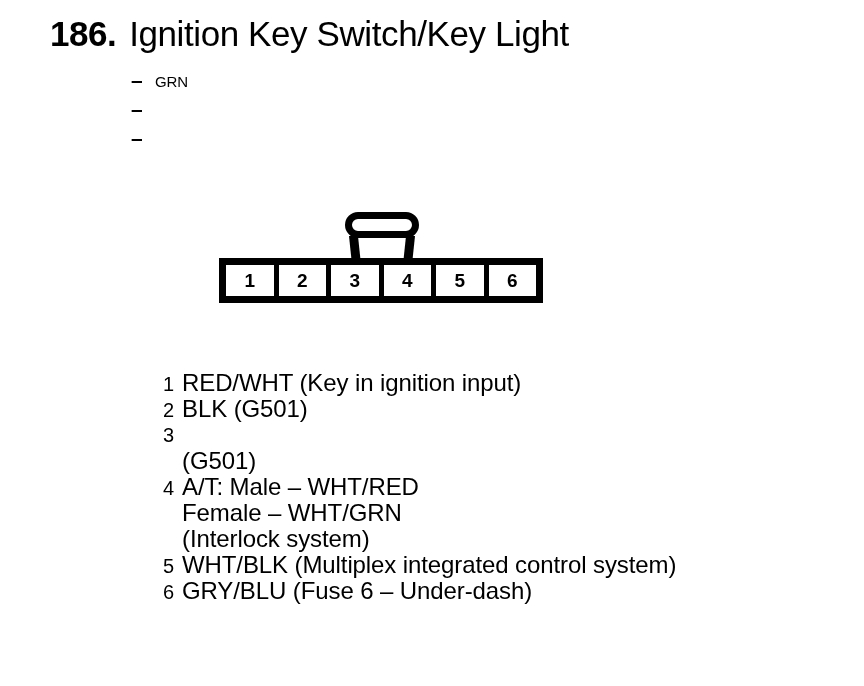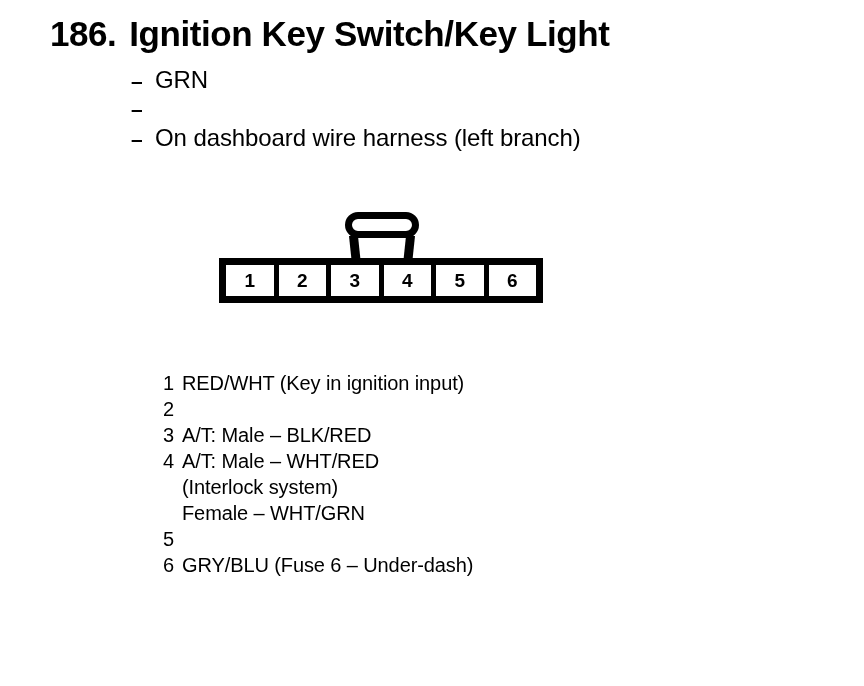--- a/index.html
+++ b/index.html
@@ -26,21 +26,21 @@
     align-items: center;
     white-space: nowrap;
   }
   #title-number {
     font-size: 35px;
     font-weight: bold;
     letter-spacing: -0.5px;
   }
   #title-text {
     font-size: 35px;
-    font-weight: bold;
+    font-weight: normal;
     margin-left: 13px;
     letter-spacing: -0.4px;
   }
 
   
   #description-list {
     position: absolute;
     left: 131px;
     top: 65px;
     width: 600px;
@@ -52,21 +52,21 @@
     white-space: nowrap;
   }
   .desc-dash {
     font-size: 21px;
     font-weight: bold;
     width: 24px;
     flex: 0 0 24px;
     line-height: 29px;
   }
   .desc-text {
-    font-size: 24px;
+    font-size: 15px;
     line-height: 29px;
     letter-spacing: -0.1px;
   }
 
   
   #connector-diagram {
     position: absolute;
     left: 219px;
     top: 212px;
     width: 326px;
@@ -148,21 +148,21 @@
   }
   .legend-num {
     width: 24px;
     flex: 0 0 24px;
     text-align: right;
     font-size: 20px;
     line-height: 26px;
   }
   .legend-text {
     margin-left: 8px;
-    font-size: 20px;
+    font-size: 24px;
     line-height: 26px;
     letter-spacing: -0.1px;
   }
 </style>
 </head>
 <body>
 
 <div id="title-block">
   <span id="title-number">186.</span>
   <span id="title-text">Ignition Key Switch/Key Light</span>
@@ -171,21 +171,20 @@
 <div id="description-list">
   <div class="desc-row">
     <span class="desc-dash">–</span>
     <span class="desc-text">GRN</span>
   </div>
   <div class="desc-row">
     <span class="desc-dash">–</span>
   </div>
   <div class="desc-row">
     <span class="desc-dash">–</span>
-    <span class="desc-text">On dashboard wire harness (left branch)</span>
   </div>
 </div>
 
 <div id="connector-diagram">
   <div id="latch-tab-top"></div>
   <div id="latch-stem-left"></div>
   <div id="latch-stem-right"></div>
   <div id="pin-housing">
     <div class="pin-cell">1</div>
     <div class="pin-cell">2</div>
@@ -196,37 +195,42 @@
   </div>
 </div>
 
 <div id="pin-legend">
   <div class="legend-row">
     <span class="legend-num">1</span>
     <span class="legend-text">RED/WHT (Key in ignition input)</span>
   </div>
   <div class="legend-row">
     <span class="legend-num">2</span>
+    <span class="legend-text">BLK (G501)</span>
   </div>
   <div class="legend-row">
     <span class="legend-num">3</span>
-    <span class="legend-text">A/T: Male – BLK/RED</span>
+  </div>
+  <div class="legend-row">
+    <span class="legend-num"></span>
+    <span class="legend-text">(G501)</span>
   </div>
   <div class="legend-row">
     <span class="legend-num">4</span>
     <span class="legend-text">A/T: Male – WHT/RED</span>
   </div>
   <div class="legend-row">
     <span class="legend-num"></span>
+    <span class="legend-text">Female – WHT/GRN</span>
+  </div>
+  <div class="legend-row">
+    <span class="legend-num"></span>
     <span class="legend-text">(Interlock system)</span>
   </div>
   <div class="legend-row">
-    <span class="legend-num"></span>
-    <span class="legend-text">Female – WHT/GRN</span>
-  </div>
-  <div class="legend-row">
     <span class="legend-num">5</span>
+    <span class="legend-text">WHT/BLK (Multiplex integrated control system)</span>
   </div>
   <div class="legend-row">
     <span class="legend-num">6</span>
     <span class="legend-text">GRY/BLU (Fuse 6 – Under-dash)</span>
   </div>
 </div>
 
 </body></html>

